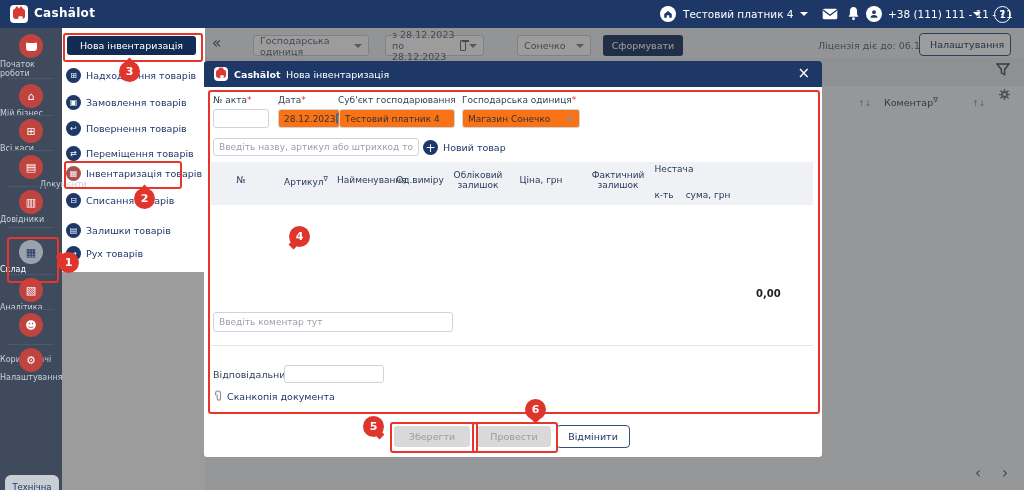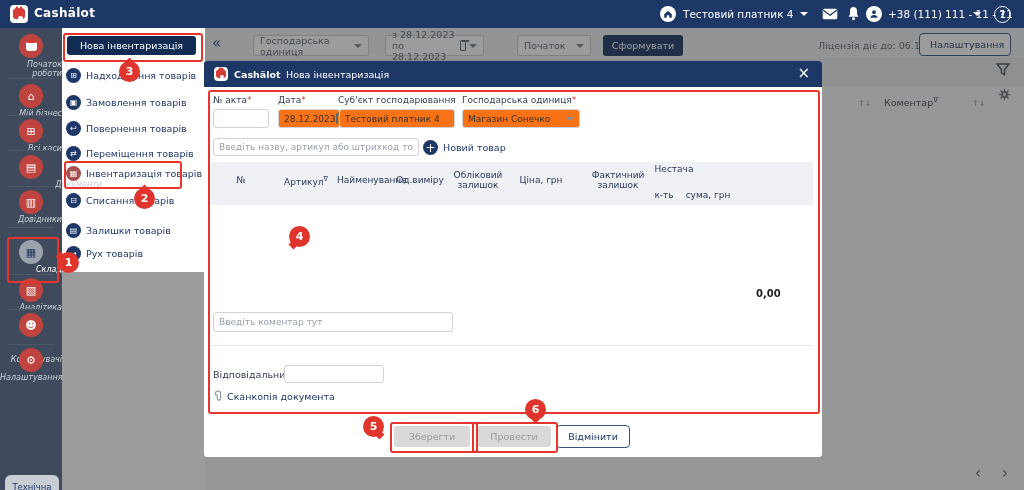--- a/index.html
+++ b/index.html
@@ -17,21 +17,21 @@
   .tb-text{color:#fff;font-size:10.5px;}
   .caret{width:0;height:0;border-left:4px solid transparent;border-right:4px solid transparent;border-top:4px solid #fff;}
   .circle-ico{width:16px;height:16px;border-radius:50%;background:#fff;display:flex;align-items:center;justify-content:center;}
   .help-circle{width:15px;height:15px;border-radius:50%;border:1.5px solid #fff;color:#fff;font-size:10px;font-weight:bold;
                display:flex;align-items:center;justify-content:center;}
   
   .sidebar{left:0;top:28px;width:62px;height:462px;background:#3f4b5c;z-index:6;}
   .sb-circle{position:absolute;left:19px;width:24px;height:24px;border-radius:50%;background:#bf4440;color:#fff;
              font-size:11px;display:flex;align-items:center;justify-content:center;}
   .sb-circle.sel{background:#9aa3ad;color:#22375f;}
-  .sb-label{position:absolute;left:0;width:62px;text-align:right;color:#c9d1da;font-size:8px;line-height:9px;font-style:italic;}
+  .sb-label{position:absolute;left:0;width:62px;text-align:left;color:#c9d1da;font-size:8px;line-height:9px;}
   .sb-label.sel{color:#fff;}
   .sb-div{position:absolute;left:8px;width:46px;height:1px;background:#4d596a;}
   .support-btn{left:5px;top:447px;width:54px;height:34px;background:#c9ced5;border-radius:6px;color:#1d3767;
                font-size:8.5px;line-height:10px;display:flex;align-items:center;justify-content:center;text-align:center;}
   
   .panel{left:62px;top:28px;width:143px;height:462px;background:#fff;z-index:4;}
   .new-btn{left:67px;top:36px;width:129px;height:19px;background:#122b52;border-radius:3px;color:#fff;font-size:9.5px;
            display:flex;align-items:center;justify-content:center;z-index:7;}
   .menu-item{position:absolute;left:66px;width:134px;height:18px;display:flex;align-items:center;gap:5px;z-index:7;}
   .mi-circle{width:15px;height:15px;border-radius:50%;background:#1d3767;color:#fff;font-size:8px;
@@ -229,21 +229,21 @@
   <div class="ctl" style="left:253px;top:35px;width:116px;height:21px;">
     <span>Господарська одиниця</span>
       <span class="caret"></span>
   </div>
   <div class="ctl" style="left:385px;top:35px;width:99px;height:21px;">
     <span>з 28.12.2023 по 28.12.2023</span>
       <span class="cal-ico"></span>
       <span class="caret" style="margin-left:3px;"></span>
   </div>
   <div class="ctl" style="left:517px;top:35px;width:74px;height:21px;">
-    <span>Початок</span>
+    <span>Сонечко</span>
       <span class="caret"></span>
   </div>
   <div class="gen-btn" style="left:603px;top:35px;width:80px;height:21px;">Сформувати</div>
   <div class="abs" style="left:818px;top:40px;font-size:9.5px;color:#5a6470;z-index:2;">Ліцензія діє до: 06.12.2024</div>
   <div class="ctl" style="left:919px;top:33px;width:92px;height:23px;border-color:#33507f;border-radius:4px;color:#1d3767;gap:4px;">
     <svg width="11" height="11" viewBox="0 0 16 16">
         <g stroke="#1d3767" stroke-width="1.6">
           <line x1="8" y1="1" x2="8" y2="15"></line>
           <line x1="1" y1="8" x2="15" y2="8"></line>
           <line x1="3" y1="3" x2="13" y2="13"></line>

